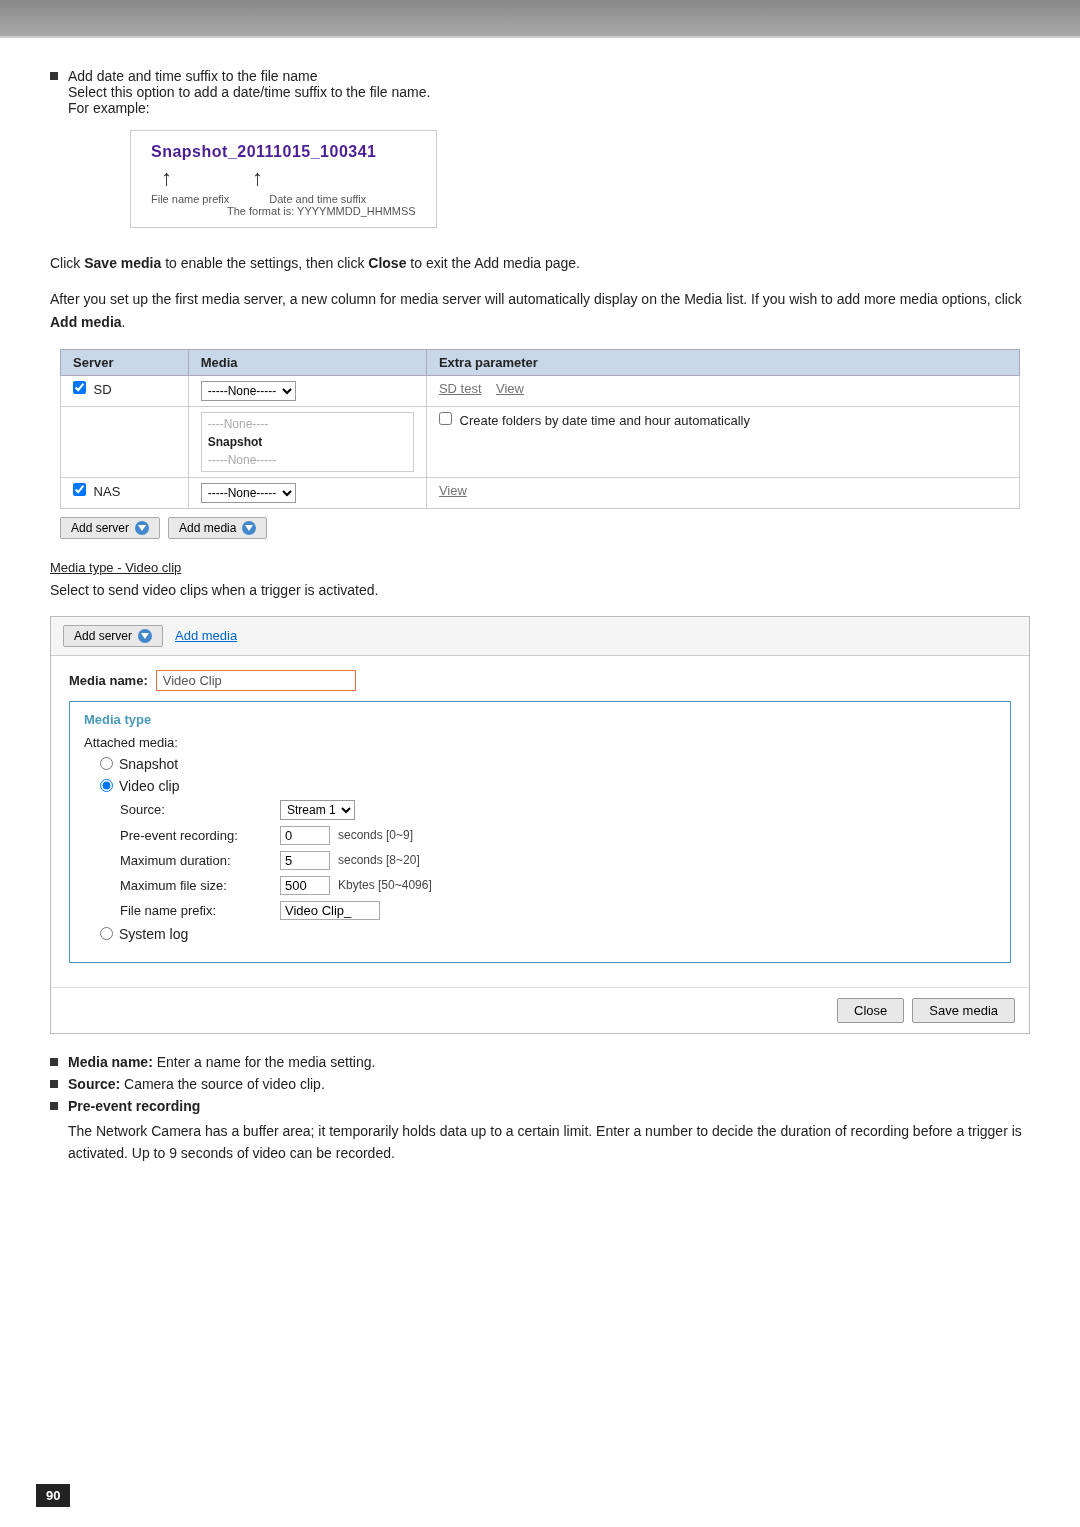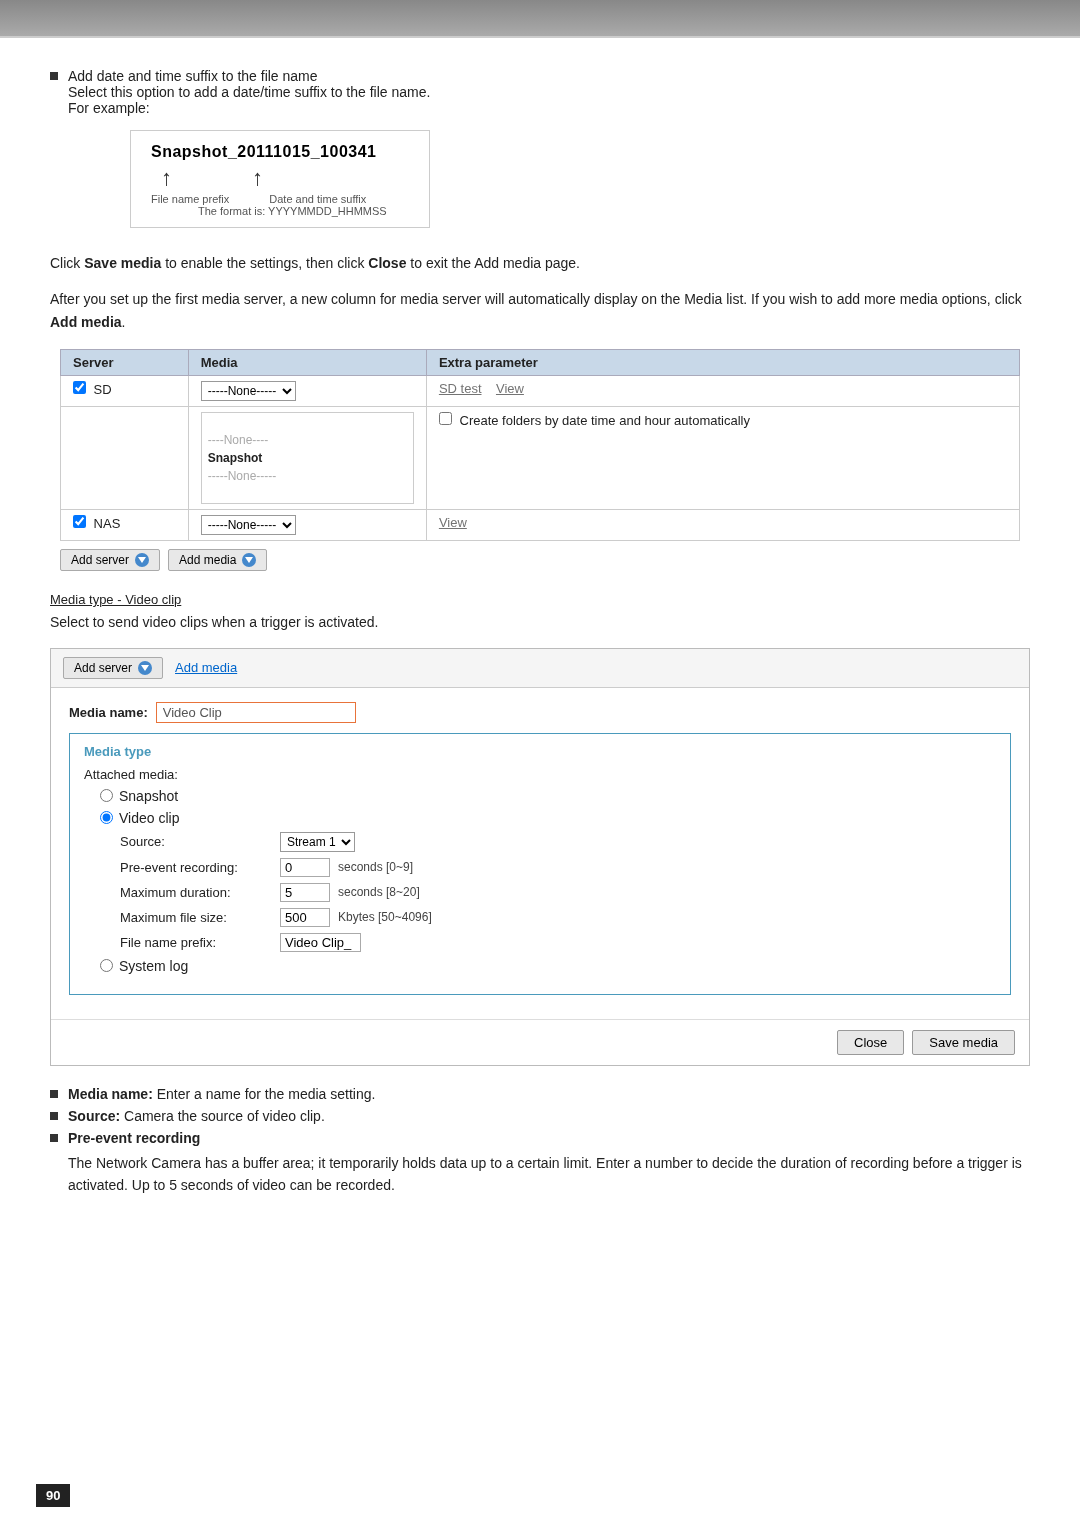--- a/index.html
+++ b/index.html
@@ -45,21 +45,21 @@
     }
 
     .example-box {
       border: 1px solid #ccc;
       margin: 10px 0 10px 80px;
       padding: 12px 20px 10px 20px;
       display: inline-block;
       min-width: 300px;
     }
     .example-filename {
-      color: #000000;
+      color: #4c1d95;
       font-size: 16px;
       font-weight: bold;
       letter-spacing: 0.5px;
     }
     .arrows-row {
       display: flex;
       gap: 60px;
       margin: 4px 0 2px 0;
     }
     .arrow-up {
@@ -75,21 +75,21 @@
     .labels-row {
       display: flex;
       gap: 10px;
       font-size: 11px;
       color: #555;
       margin-top: 2px;
     }
     .label-format {
       font-size: 11px;
       color: #555;
-      margin-left: 47px;
+      margin-left: 76px;
     }
 
     .paragraph {
       margin-bottom: 14px;
       line-height: 1.6;
     }
 
     
     .media-table-wrapper {
       margin: 16px 0 20px 0;
@@ -359,21 +359,21 @@
           </td>
           <td>
             <span class="link-blue">SD test</span>
             &nbsp;&nbsp;
             <span class="link-blue">View</span>
           </td>
         </tr>
         <tr>
           <td></td>
           <td>
-            <div style="border: 1px solid #ccc; background: #fff; padding: 18px 0; font-size: 12px; min-width: 110px;">
+            <div style="border: 1px solid #ccc; background: #fff; padding: 2px 0; font-size: 12px; min-width: 110px;">
               <div style="padding: 2px 6px; color: #aaa;">----None----</div>
               <div style="padding: 2px 6px; font-weight: bold; color: #222;">Snapshot</div>
               <div style="padding: 2px 6px; color: #aaa;">-----None-----</div>
             </div>
           </td>
           <td>
             <input type="checkbox" class="checkbox-inline" style="">
             Create folders by date time and hour automatically
           </td>
         </tr>
@@ -459,21 +459,21 @@
             <input class="sub-input" type="text" value="5" style="">
             <span class="sub-hint">seconds [8~20]</span>
           </div>
           <div class="sub-row">
             <span class="sub-label">Maximum file size:</span>
             <input class="sub-input" type="text" value="500" style="">
             <span class="sub-hint">Kbytes [50~4096]</span>
           </div>
           <div class="sub-row">
             <span class="sub-label">File name prefix:</span>
-            <input class="sub-input" type="text" style="width: 81px;" value="Video Clip_">
+            <input class="sub-input" type="text" style="width: 100px;" value="Video Clip_">
           </div>
         </div>
         <div class="radio-row">
           <input type="radio" name="media-type" style="">
           <span>System log</span>
         </div>
       </div>
     </div>
     <div class="panel-footer">
       <button class="btn-footer">Close</button>
@@ -496,19 +496,19 @@
         <span> Camera the source of video clip.</span>
       </div>
     </div>
     <div class="bottom-bullet">
       <div class="bullet-square"></div>
       <div>
         <strong>Pre-event recording</strong>
       </div>
     </div>
     <div style="margin-left: 18px; margin-top: 4px; line-height: 1.6;">
-      <span>The Network Camera has a buffer area; it temporarily holds data up to a certain limit. Enter a number to decide the duration of recording before a trigger is activated. Up to 5 seconds of video can be recorded.</span>
+      <span>The Network Camera has a buffer area; it temporarily holds data up to a certain limit. Enter a number to decide the duration of recording before a trigger is activated. Up to 9 seconds of video can be recorded.</span>
     </div>
   </div>
 
 </div>
 
 <div class="page-number">90</div>
 
 </body></html>

